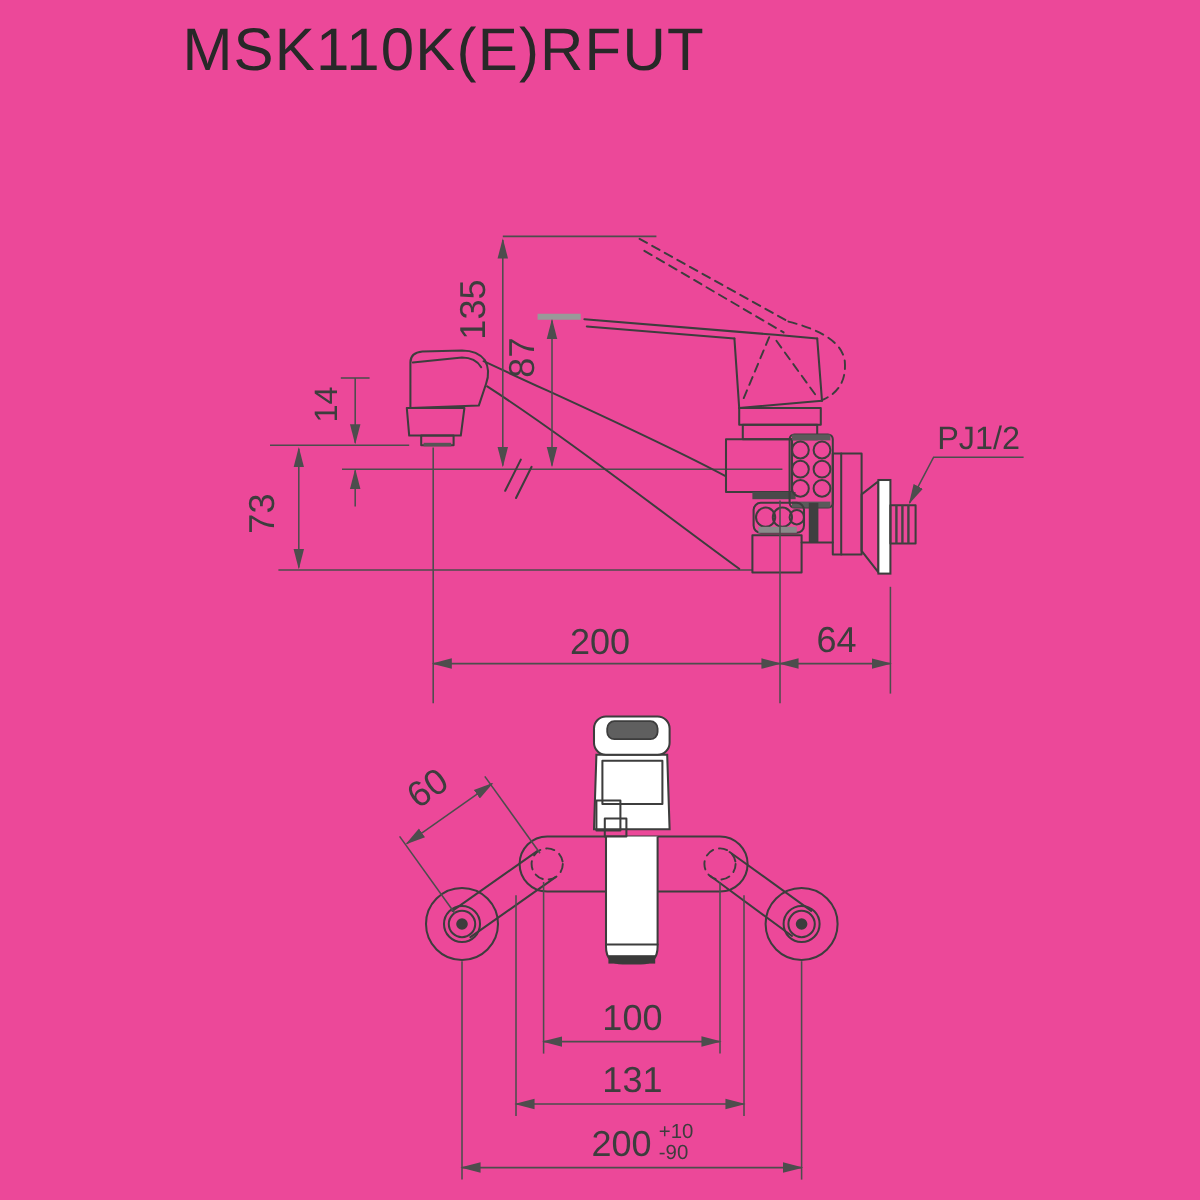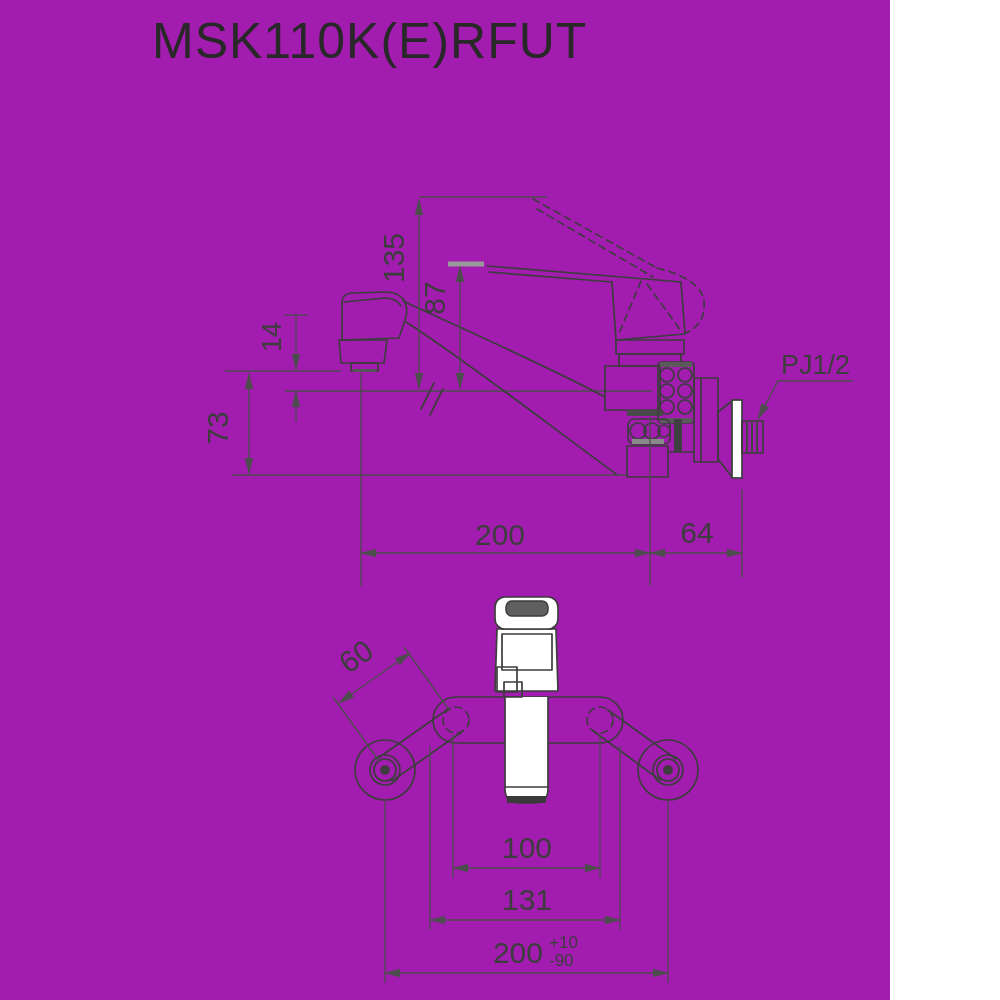--- a/index.html
+++ b/index.html
@@ -1,16 +1,16 @@
 <!DOCTYPE html>
 <html><head>
 <meta charset="utf-8">
 <style>
   html,body{margin:0;padding:0;background:#ffffff;}
-  #stage{width:890px;height:1000px;background:#a21caf;position:relative;
+  #stage{width:1000px;height:1000px;background:#ec4899;position:relative;
          font-family:"Liberation Sans", sans-serif;}
   svg text{fill:#3d3d3d;}
   .geo{stroke:#3d3d3d;stroke-width:1.7;fill:none;stroke-linecap:round;stroke-linejoin:round;}
   .geo-fill{stroke:#3d3d3d;stroke-width:1.7;fill:#ffffff;}
   .dash{stroke:#3d3d3d;stroke-width:1.6;fill:none;stroke-dasharray:7 5;stroke-linecap:round;}
   .dim{stroke:#4d4d4d;stroke-width:1.3;fill:none;}
   .dimtxt{font-size:30px;fill:#3d3d3d;}
   .dimtxt-sm{font-size:27px;fill:#3d3d3d;}
   .toltxt{font-size:17px;fill:#3d3d3d;}
   .title-txt{font-size:50px;fill:#282828;letter-spacing:1px;}

